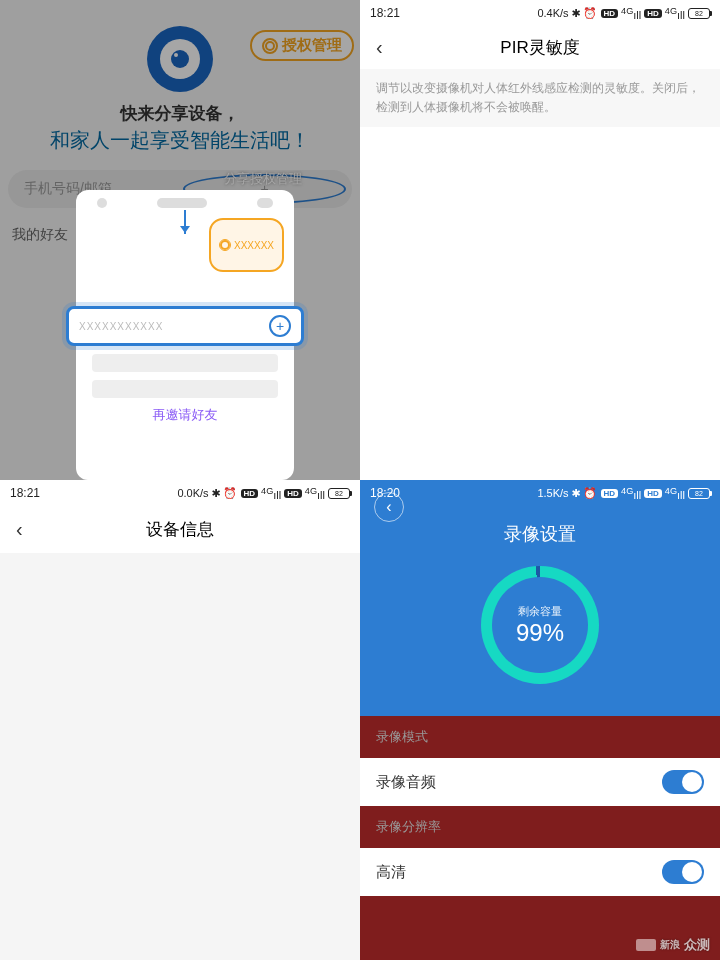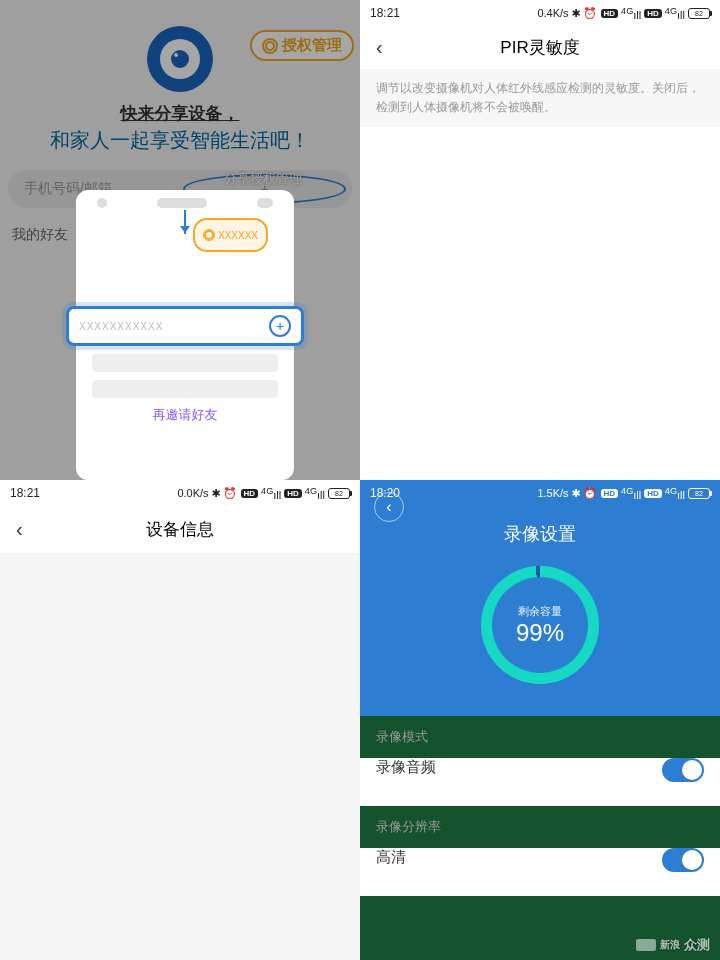--- a/index.html
+++ b/index.html
@@ -9,33 +9,33 @@
 
 .q1 { background:#f5f5f5; }
 .q1-auth { position:absolute; top:30px; right:6px; display:flex; align-items:center; gap:4px; background:#fff; border:2px solid #f5a623; border-radius:18px; padding:4px 10px; font-size:15px; color:#f5a623; font-weight:600; }
 .ring-icon { width:16px; height:16px; border:2px solid #f5a623; border-radius:50%; display:flex; align-items:center; justify-content:center; }
 .ring-icon::after { content:""; width:6px; height:6px; border:2px solid #f5a623; border-radius:50%; }
 .q1-hero { display:flex; flex-direction:column; align-items:center; padding-top:26px; }
 .cam-icon { width:66px; height:66px; background:#1966c2; border-radius:50%; position:relative; display:flex; align-items:center; justify-content:center; }
 .cam-body { width:40px; height:40px; background:#fff; border-radius:50%; display:flex; align-items:center; justify-content:center; }
 .cam-eye { width:18px; height:18px; background:#1966c2; border-radius:50%; position:relative; }
 .cam-eye::after { content:""; position:absolute; width:4px; height:4px; background:#fff; border-radius:50%; top:3px; left:3px; }
-.q1-title { font-size:17px; font-weight:600; color:#333; margin-top:10px;text-decoration:underline; }
+.q1-title { font-size:17px; font-weight:600; color:#333; margin-top:10px; }
 .q1-sub { font-size:20px; color:#0369a1; margin-top:2px; }
 .q1-input { margin:16px 8px 0; background:#e8e8e8; border-radius:22px; height:38px; display:flex; align-items:center; padding:0 6px 0 16px; }
 .q1-input span { flex:1; color:#999; font-size:14px; }
 .q1-add { width:30px; height:30px; border:2px solid #2d7dd2; border-radius:50%; display:flex; align-items:center; justify-content:center; color:#2d7dd2; font-size:20px; }
 .q1-label { position:absolute; top:170px; right:58px; font-size:13px; color:#fff; font-weight:500; text-shadow:0 0 3px rgba(0,0,0,.5); }
 .q1-friends { margin:18px 12px 0; font-size:14px; color:#666; }
 .tutorial-mask { position:absolute; top:190px; left:76px; width:218px; height:290px; background:#fff; border-radius:12px; box-shadow:0 0 0 2000px rgba(0,0,0,.35); z-index:2; }
 .tut-bar { display:flex; justify-content:center; padding-top:8px; gap:50px; }
 .tut-dot { width:10px; height:10px; background:#ddd; border-radius:50%; margin-left:8px; }
 .tut-pill { width:50px; height:10px; background:#ddd; border-radius:5px; }
 .tut-stub { width:16px; height:10px; background:#ddd; border-radius:5px; margin-right:8px; }
-.tut-chip { position:absolute; top:28px; right:26px; border:2px solid #f5a623; background:#fff5e6; border-radius:14px; padding:9px 8px; display:flex; align-items:center; gap:3px; font-size:10px; color:#f5a623; }
+.tut-chip { position:absolute; top:28px; right:10px; border:2px solid #f5a623; background:#fff5e6; border-radius:14px; padding:19px 8px; display:flex; align-items:center; gap:3px; font-size:10px; color:#f5a623; }
 .tut-text { text-align:center; font-size:13px; color:#666; margin-top:38px; }
 .tut-arrow { width:2px; height:24px; background:#2d7dd2; margin:2px auto 0; position:relative; }
 .tut-arrow::after { content:""; position:absolute; bottom:-4px; left:-4px; border:5px solid transparent; border-top:7px solid #2d7dd2; }
 .tut-input { position:absolute; top:116px; left:-10px; width:238px; height:40px; background:#fff; border:3px solid #2d7dd2; border-radius:8px; box-shadow:0 0 0 4px rgba(45,125,210,.2); display:flex; align-items:center; padding:0 10px; }
 .tut-input .ph { flex:1; font-size:10px; letter-spacing:1px; color:#bbb; }
 .tut-add { width:22px; height:22px; border:2px solid #2d7dd2; border-radius:50%; display:flex; align-items:center; justify-content:center; color:#2d7dd2; font-size:14px; }
 .tut-lines { padding:56px 16px 0; }
 .tut-l1 { height:8px; background:#eee; border-radius:4px; margin-bottom:10px; }
 .tut-l2 { height:18px; background:#eee; border-radius:4px; margin-bottom:8px; }
 .tut-text2 { text-align:center; font-size:13px; color:#8b5cf6; }
@@ -59,35 +59,35 @@
 
 .q3 { background:#f5f5f5; }
 .q3-nav { display:flex; align-items:center; padding:12px 16px; background:#fff; }
 .q3-title { flex:1; text-align:center; font-size:17px; font-weight:500; padding-right:24px; }
 .q3-list { margin-top:8px; background:#fff; }
 .q3-item { display:flex; align-items:center; padding:0 16px; height:50px; font-size:15px; color:#333; }
 .q3-item .val { margin-left:auto; color:#888; font-size:14px; }
 .q3-item .chev { color:#ccc; margin-left:6px; }
 
 
-.q4 { background:#14532d; }
+.q4 { background:#7f1d1d; }
 .q4 .status-bar { color:#fff; background:#2d7dd2; }
 .q4 .hd-pill { background:#fff; color:#2d7dd2; }
 .q4 .batt { border-color:#fff; }
 .q4 .batt::after { background:#fff; }
 .q4-blue { background:#2d7dd2; height:236px; position:relative; }
 .q4-back { position:absolute; top:12px; left:14px; width:30px; height:30px; border:1.5px solid rgba(255,255,255,.6); border-radius:50%; display:flex; align-items:center; justify-content:center; color:#fff; font-size:16px; }
 .q4-title { text-align:center; color:#fff; font-size:18px; padding-top:16px; }
 .q4-ring { width:118px; height:118px; border-radius:50%; margin:20px auto 0; position:relative; background:conic-gradient(#16d9c3 0 356deg,#1c58a5 356deg 360deg); display:flex; align-items:center; justify-content:center; }
 .q4-ring::before { content:""; position:absolute; width:96px; height:96px; background:#2d7dd2; border-radius:50%; }
 .q4-ring-inner { position:relative; z-index:1; text-align:center; color:#fff; }
 .q4-ring-lbl { font-size:11px; opacity:.9; }
 .q4-ring-val { font-size:24px; font-weight:500; }
 .q4-sec { padding:12px 16px; font-size:13px; color:#999; }
-.q4-row { display:flex; align-items:flex-start; background:#fff; padding:0 16px; height:48px; font-size:15px; color:#333; }
+.q4-row { display:flex; align-items:center; background:#fff; padding:0 16px; height:48px; font-size:15px; color:#333; }
 .toggle { margin-left:auto; width:42px; height:24px; background:#2d7dd2; border-radius:12px; position:relative; }
 .toggle::after { content:""; position:absolute; right:2px; top:2px; width:20px; height:20px; background:#fff; border-radius:50%; }
 .watermark { position:absolute; bottom:6px; right:10px; font-size:13px; color:rgba(255,255,255,.7); text-shadow:0 0 2px rgba(0,0,0,.5); display:flex; align-items:center; gap:4px; z-index:10;font-weight:bold; }
 .wm-logo { width:20px; height:12px; background:rgba(255,255,255,.5); border-radius:2px; }
 </style>
 </head>
 <body>
 
 <div class="quad q1">
   <div class="q1-auth">

